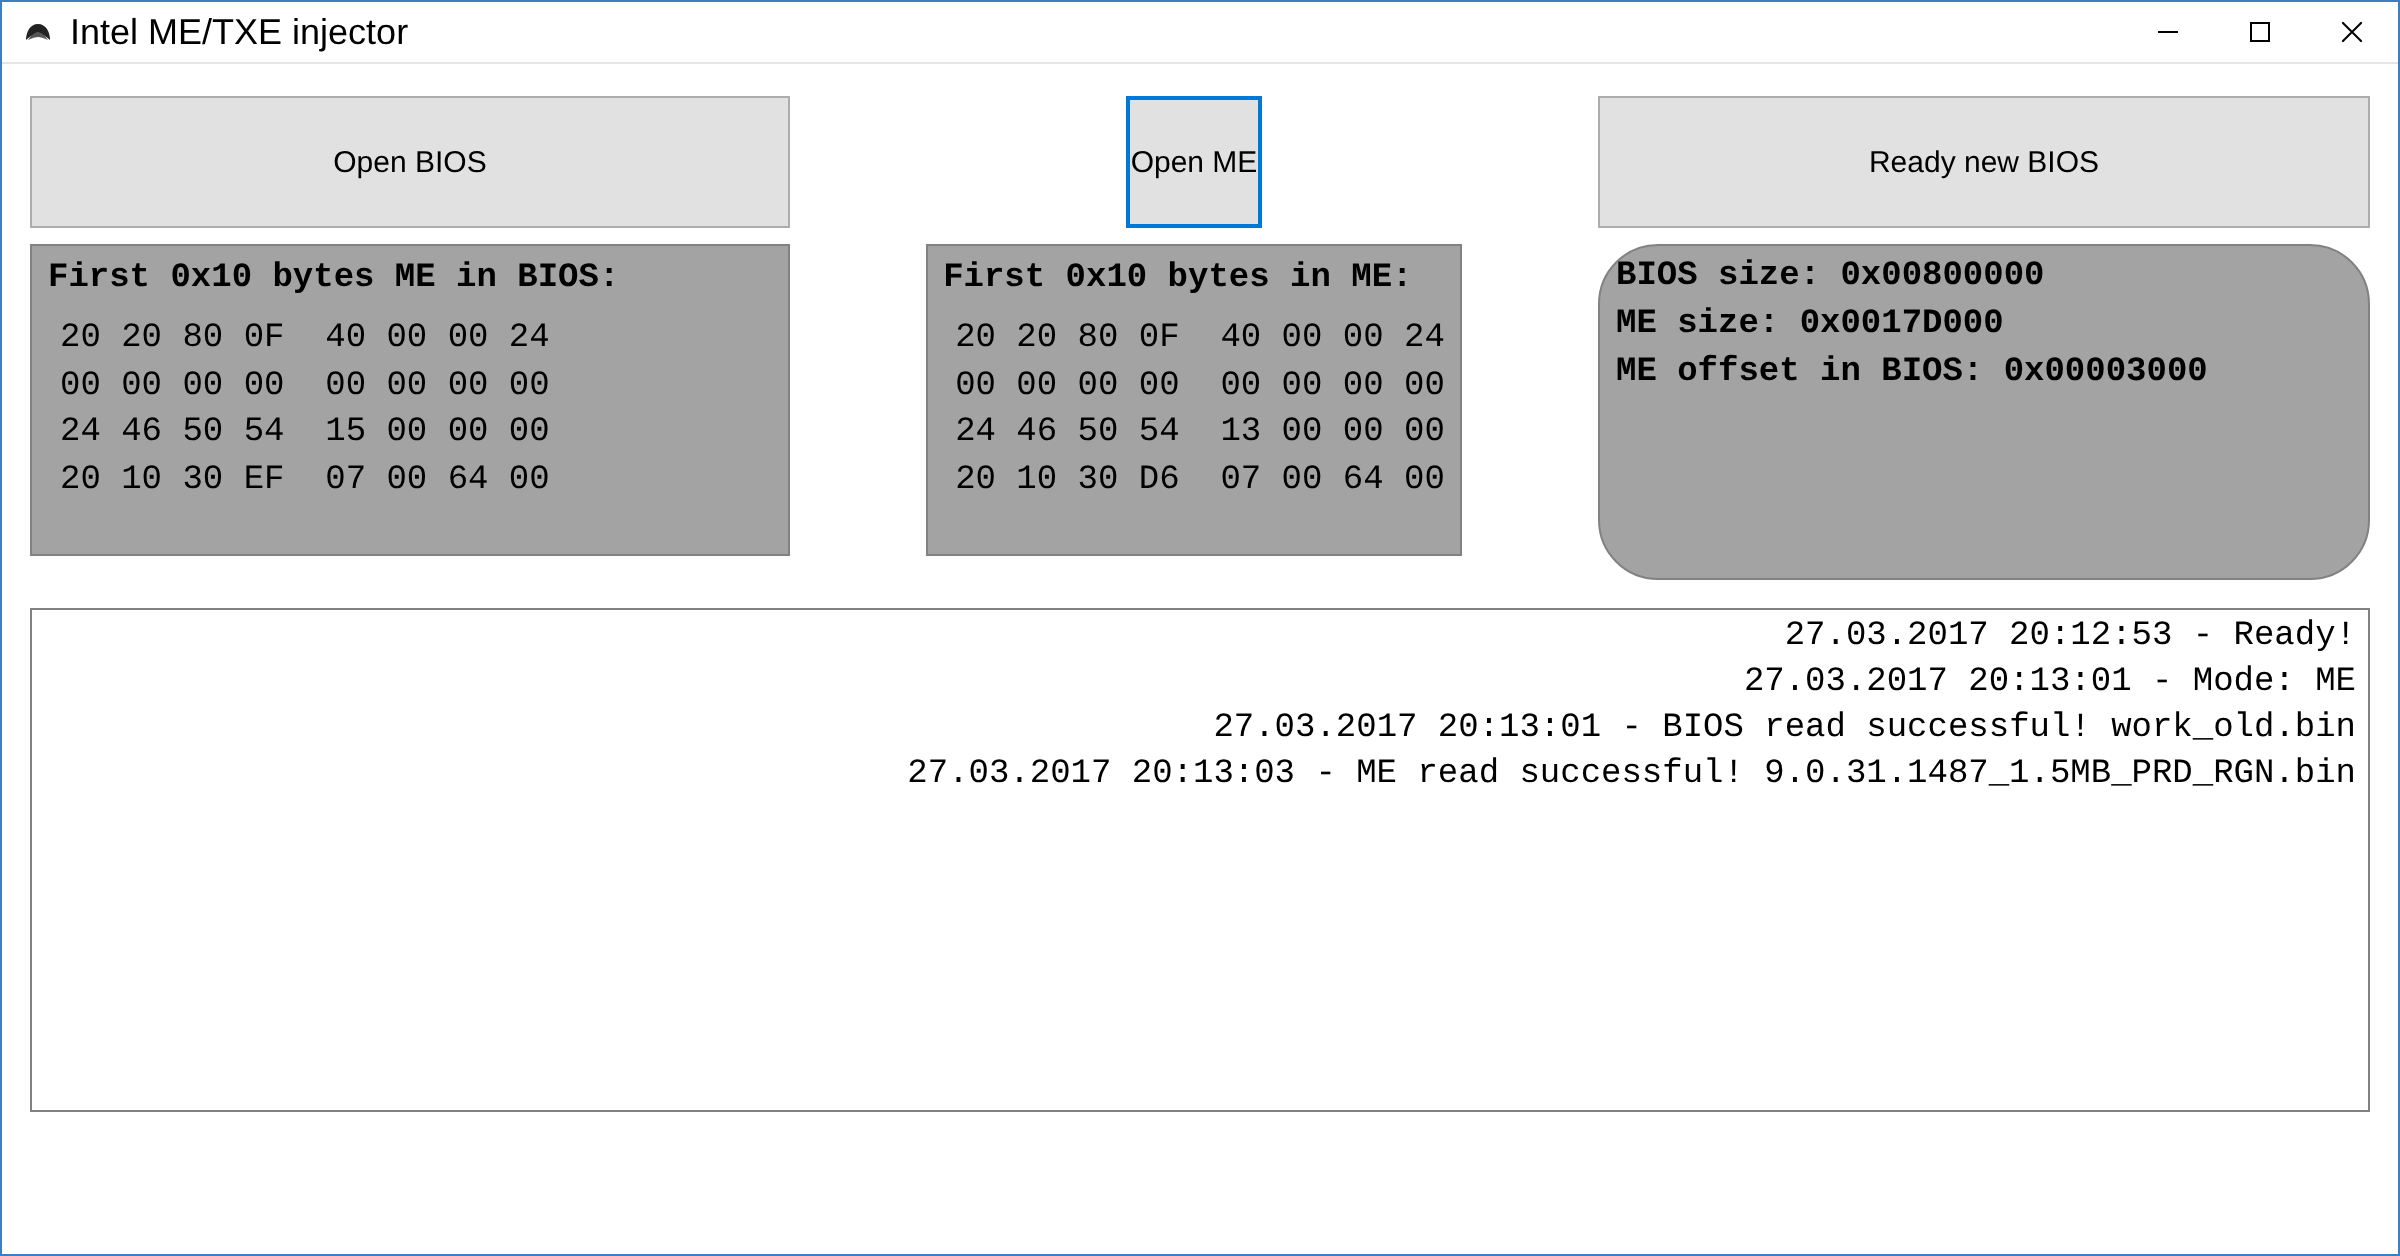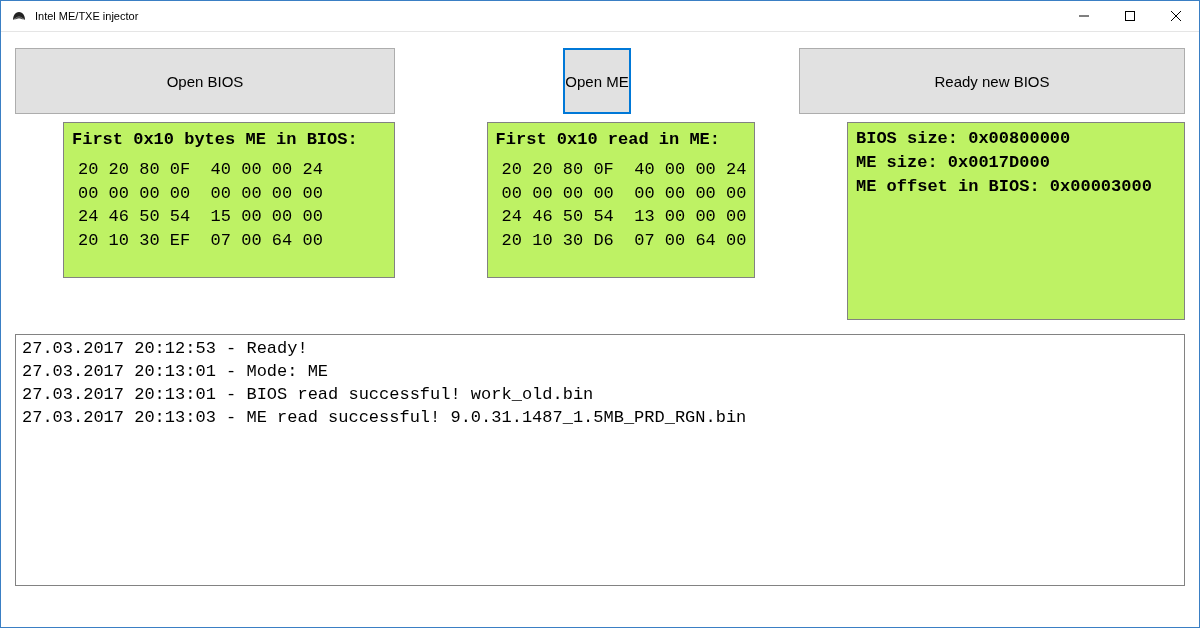--- a/index.html
+++ b/index.html
@@ -28,21 +28,21 @@
     align-items: center;
     border-bottom: 1px solid #e5e5e5;
   }
   .titlebar .icon {
     width: 16px;
     height: 16px;
     margin: 0 8px 0 10px;
     display: inline-block;
   }
   .titlebar .icon svg { display: block; }
-  .titlebar .title { flex: 0 0 auto; font-size: 11px; color: #000; }
+  .titlebar .title { flex: 0 0 auto; font-size: 18px; color: #000; }
   .titlebar .spacer { flex: 1; }
   .win-controls { display: flex; height: 31px; }
   .win-btn {
     width: 46px;
     height: 31px;
     display: flex;
     align-items: center;
     justify-content: center;
     font-family: "Segoe UI", sans-serif;
     font-size: 13px;
@@ -78,41 +78,41 @@
     justify-content: center;
     font-size: 15px;
     color: #000;
     cursor: default;
   }
   .big-btn.selected {
     border: 2px solid #0078d7;
   }
   .panel {
     border: 1px solid #828282;
-    background: #bef264;
+    background: #a3a3a3;
     padding: 5px 8px 10px 8px;
     font-family: "Courier New", monospace;
     font-size: 17px;
     line-height: 1.4;
-    margin-left: 48px;
   }
   .panel.hex { height: 156px; }
-  .panel.info { height: 198px; padding-top: 4px; }
+  .panel.info { height: 168px; padding-top: 4px; border-radius: 30px; }
   .panel .hdr { font-weight: bold; margin-bottom: 6px; }
   .panel .body { white-space: pre; padding-left: 6px; }
   .log {
     border: 1px solid #828282;
     background: #fff;
     padding: 3px 6px;
     font-family: "Courier New", monospace;
     font-size: 17px;
     line-height: 1.35;
     height: 252px;
     white-space: pre;
     overflow: hidden;
+    text-align: right;
   }
 </style>
 </head>
 <body>
 
 <div class="window">
 
   <div class="titlebar">
     <span class="icon">
       <svg width="16" height="16" viewBox="0 0 16 16">
@@ -153,21 +153,21 @@
           <div class="body">20 20 80 0F  40 00 00 24
 00 00 00 00  00 00 00 00
 24 46 50 54  15 00 00 00
 20 10 30 EF  07 00 64 00</div>
         </div>
       </div>
 
       <div class="col mid">
         <div class="big-btn selected">Open ME</div>
         <div class="panel hex">
-          <div class="hdr">First 0x10 read in ME:</div>
+          <div class="hdr">First 0x10 bytes in ME:</div>
           <div class="body">20 20 80 0F  40 00 00 24
 00 00 00 00  00 00 00 00
 24 46 50 54  13 00 00 00
 20 10 30 D6  07 00 64 00</div>
         </div>
       </div>
 
       <div class="col right">
         <div class="big-btn">Ready new BIOS</div>
         <div class="panel info">

